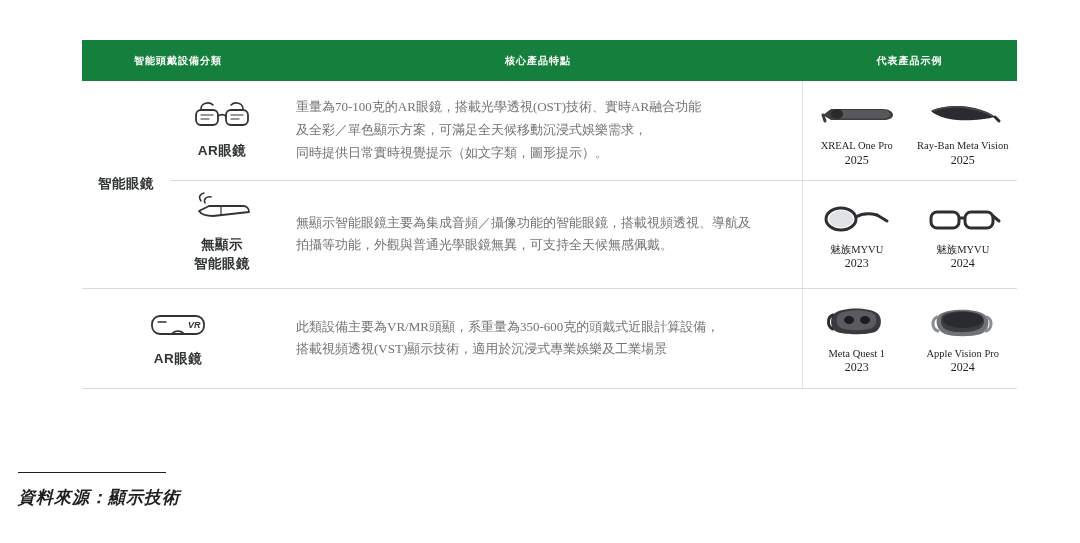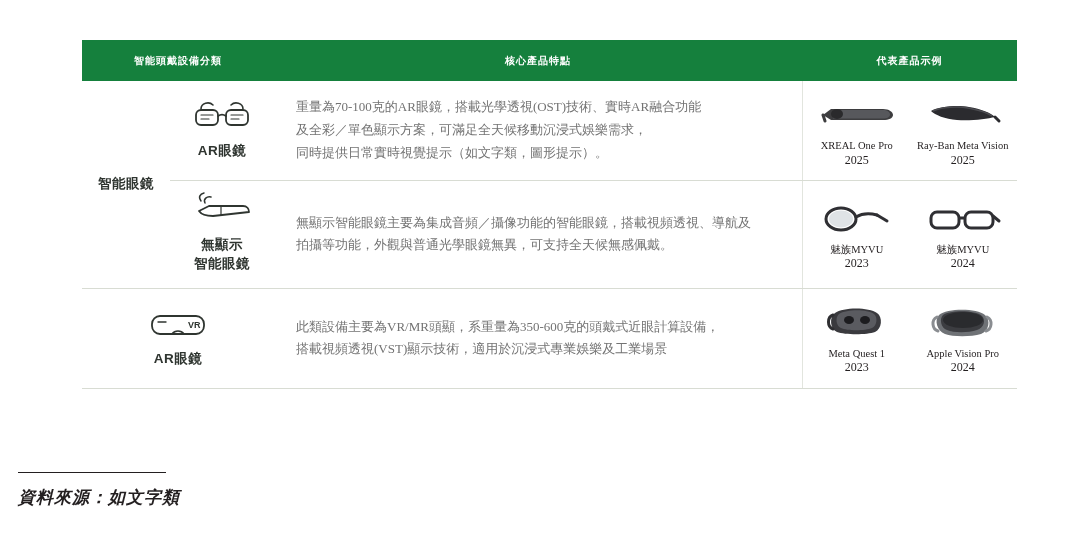--- a/index.html
+++ b/index.html
@@ -67,20 +67,21 @@
   td.subtype {
     width: 104px;
     background: #f6f7f4;
     text-align: center;
     padding: 10px 4px 14px 4px;
   }
   .subtype-icon {
     display: block;
     margin: 0 auto 6px auto;
     height: 38px;
+    font-style: italic;
   }
   .subtype-label {
     font-family: "Liberation Sans", "DejaVu Sans", sans-serif;
     font-size: 13.5px;
     font-weight: bold;
     color: #2f3530;
     line-height: 1.35;
     letter-spacing: 0.5px;
     text-align: center;
   }
@@ -316,13 +317,13 @@
               <div class="ex-year">2024</div>
             </div>
           </div>
         </td>
       </tr>
     </tbody>
   </table>
 </div>
 
 <div class="source-rule"></div>
-<div class="source-text">資料來源：如文字類</div>
+<div class="source-text">資料來源：顯示技術</div>
 
 </body></html>

